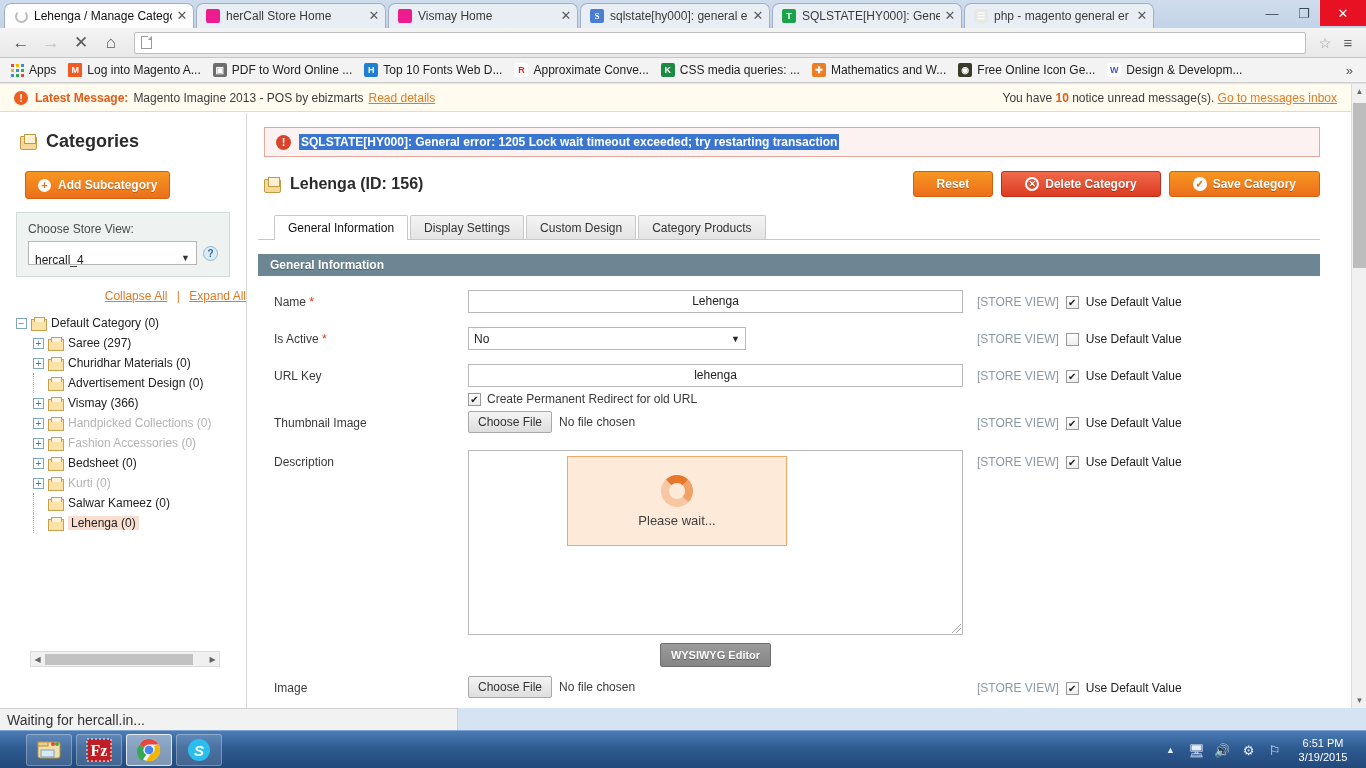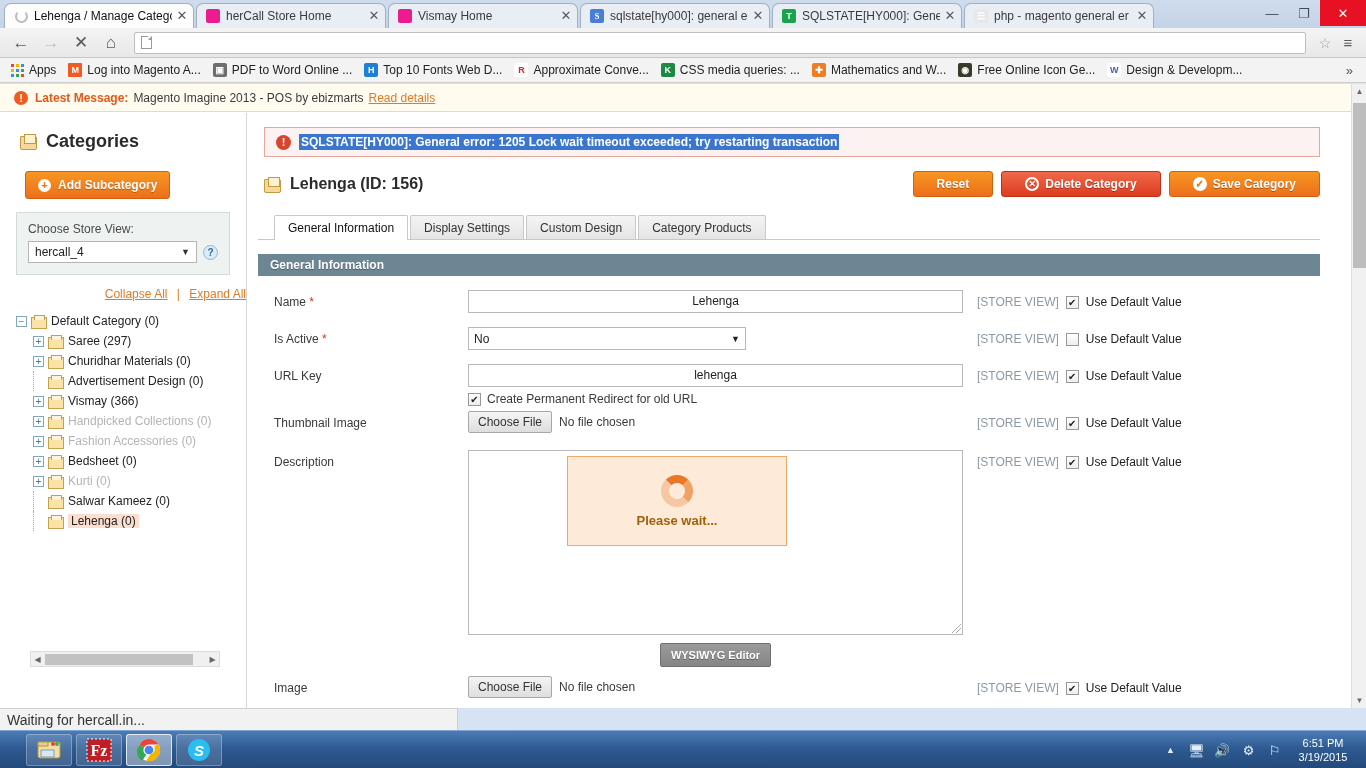--- a/index.html
+++ b/index.html
@@ -105,21 +105,21 @@
     text-shadow:0 1px 0 rgba(0,0,0,.25); }
   .circ { width:13px;height:13px;border-radius:50%;background:#fff;color:#ec6f1a;
     font-size:11px; line-height:12px; text-align:center; font-weight:bold;
     text-shadow:none; flex:0 0 13px; }
 
   .storebox { margin:13px 16px 0 16px; background:#eef2f1; border:1px solid #d3dbd9;
     padding:9px 11px 11px 11px; }
   .storebox .lbl { font-size:12px; color:#4a4a4a; margin-bottom:5px; }
   .selrow { display:flex; align-items:center; gap:6px; }
   .sel { flex:1 1 auto; height:22px; background:#fff; border:1px solid #b5b5b5;
-    display:flex; align-items:center; padding:5px 6px; font-size:12px; color:#222; }
+    display:flex; padding:11px 6px; font-size:12px; color:#222; }
   .sel .arrow { margin-left:auto; font-size:9px; color:#333; }
   .help { width:15px;height:15px;border-radius:50%;background:#dcecf6;border:1px solid #8fb8cf;
     color:#2d6d92; font-size:10px; font-weight:bold; line-height:14px; text-align:center; }
 
   .ce-row { text-align:right; margin-top:12px; font-size:12px; }
   .ce-row a { color:#e07b27; text-decoration:underline; }
   .ce-row span { color:#e07b27; margin:0 6px; }
 
   .tree { margin:10px 0 0 16px; font-size:12px; color:#222; }
   .tnode { display:flex; align-items:center; height:20px; white-space:nowrap; }
@@ -208,21 +208,21 @@
     color:#fff; font-weight:bold; font-size:11px; padding:5px 10px;
     text-shadow:0 1px 0 rgba(0,0,0,.35); }
 
   
   .pleasewait { position:absolute; left:567px; top:372px; width:220px; height:90px;
     background:rgba(253,229,208,.82); border:1px solid #f0a868; z-index:30;
     display:flex; flex-direction:column; align-items:center; justify-content:center; gap:4px; }
   .pw-ring { width:32px; height:32px; border-radius:50%;
     border:8px solid #f7c7a3; border-top-color:#e8772a; border-right-color:#f0a266;
     margin-bottom:2px; }
-  .pw-txt { font-size:13px; font-weight:bold; color:#a16207; }
+  .pw-txt { font-size:13px; font-weight:normal; color:#404040; }
 
   
   .pagescroll { position:absolute; right:0; top:0; width:15px; height:624px;
     background:#f1f1f1; border-left:1px solid #dcdcdc; }
   .pagescroll .ar { position:absolute; left:0; width:15px; height:15px;
     display:flex; align-items:center; justify-content:center; font-size:8px; color:#6a6a6a; }
   .pagescroll .ar.top { top:0; } .pagescroll .ar.bot { bottom:0; }
   .pagescroll .thumb { position:absolute; left:1px; top:19px; width:13px; height:165px;
     background:#bdbdbd; }
 
@@ -360,20 +360,26 @@
     <div class="bm-overflow">»</div>
   </div>
 
   <div id="viewport">
 
     <div class="notice">
       <span class="ex">!</span>
       <b>Latest Message:</b>
       <span style="margin:0 5px;">Magento Imagine 2013 - POS by ebizmarts</span>
       <a class="ml" href="#">Read details</a>
+      <span class="right">
+        <span>You have</span>
+        <b>10</b>
+        <span>notice unread message(s).</span>
+        <a class="ml" href="#">Go to messages inbox</a>
+      </span>
     </div>
 
     <div class="leftcol">
       <div class="cat-head">
         <span class="folder-ico"></span>
         <span>Categories</span>
       </div>
 
       <div style="margin:19px 0 0 25px;">
         <div class="btn-orange">

